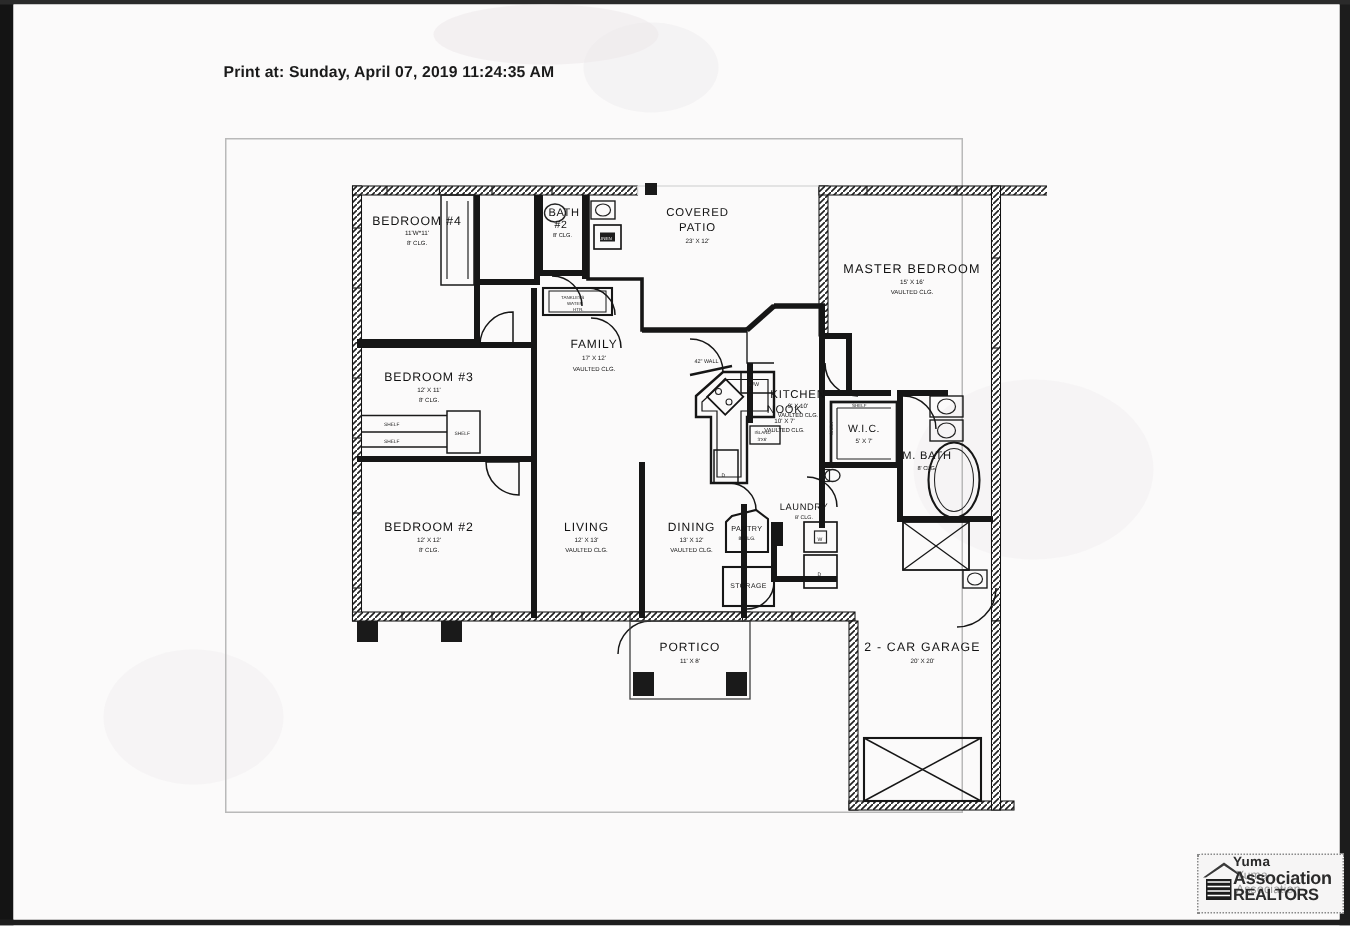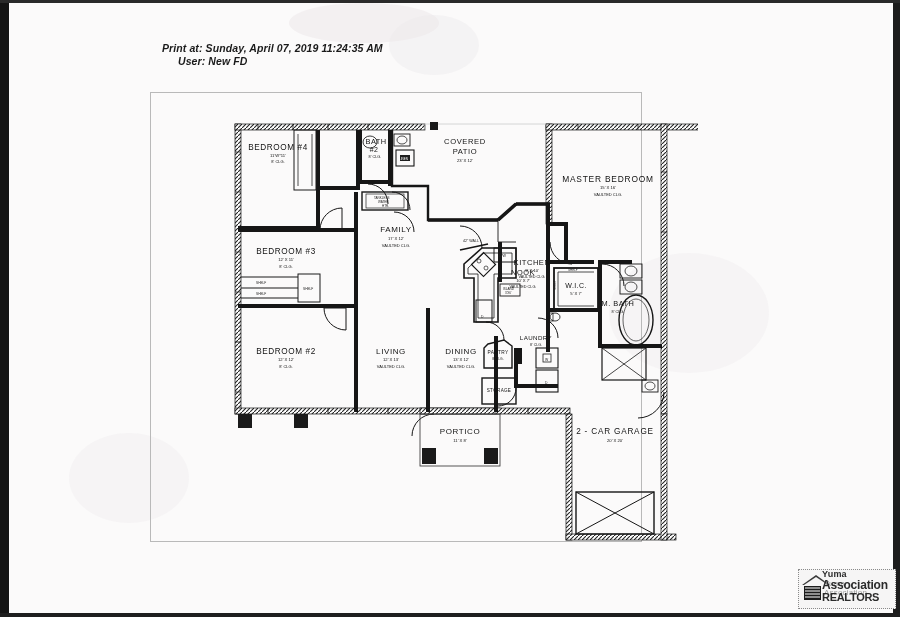--- a/index.html
+++ b/index.html
@@ -11,22 +11,22 @@
   #scan-edge-right{position:absolute;right:0;top:0;width:7px;height:617px;background:#1c1c1c;}
   #scan-edge-top{position:absolute;left:0;top:0;width:900px;height:3px;background:#2a2a2a;}
   #scan-edge-bottom{position:absolute;left:0;bottom:0;width:900px;height:4px;background:#1e1e1e;}
 
   #paper{position:absolute;left:9px;top:3px;width:884px;height:610px;background:#fbfafa;}
 
   
   .blotch{position:absolute;border-radius:50%;background:#ece8ea;opacity:.55;}
 
   
-  #print-header{position:absolute;left:162px;top:42px;font-size:10.5px;line-height:12.6px;
-     font-weight:bold;color:#1a1a1a;letter-spacing:.1px;white-space:nowrap;font-style:italic;}
+  #print-header{position:absolute;left:149px;top:42px;font-size:10.5px;line-height:12.6px;
+     font-weight:bold;color:#1a1a1a;letter-spacing:.1px;white-space:nowrap;}
   #print-header .hl{display:block;}
   #print-header .ind{padding-left:16px;}
 
   
   #doc-frame{position:absolute;left:150px;top:92px;width:490px;height:448px;
      border:1px solid #b9b9b9;background:transparent;}
 
   
   #plan{position:absolute;left:150px;top:92px;width:500px;height:540px;padding-left:48px;}
   #plan svg{display:block;}
@@ -54,21 +54,20 @@
 
 <div id="paper">
   <div class="blotch" style="left:280px;top:0px;width:150px;height:40px;"></div>
   <div class="blotch" style="left:380px;top:12px;width:90px;height:60px;opacity:.4;"></div>
   <div class="blotch" style="left:600px;top:250px;width:160px;height:120px;opacity:.3;"></div>
   <div class="blotch" style="left:60px;top:430px;width:120px;height:90px;opacity:.3;"></div>
 </div>
 
 <div id="print-header">
   <span class="hl">Print at: Sunday, April 07, 2019 11:24:35 AM</span>
-  <span class="hl ind">User: New FD</span>
 </div>
 
 <div id="doc-frame"></div>
 
 <div id="plan">
 <svg width="500" height="450" viewBox="0 0 500 450" xmlns="http://www.w3.org/2000/svg">
   <defs>
     <pattern id="hatch" width="4" height="4" patternUnits="userSpaceOnUse">
       <rect width="4" height="4" fill="#ffffff"></rect>
       <path d="M0,4 L4,0" stroke="#222" stroke-width="1.1"></path>

